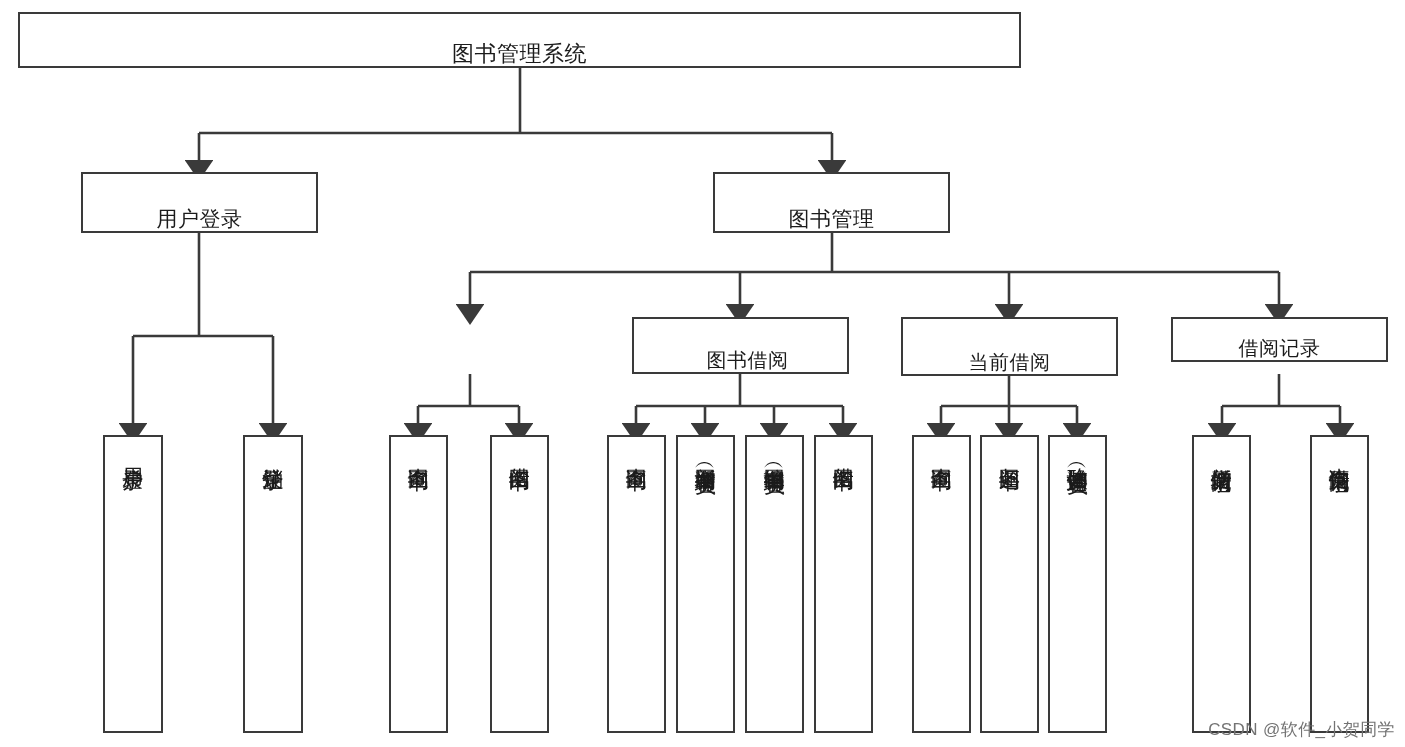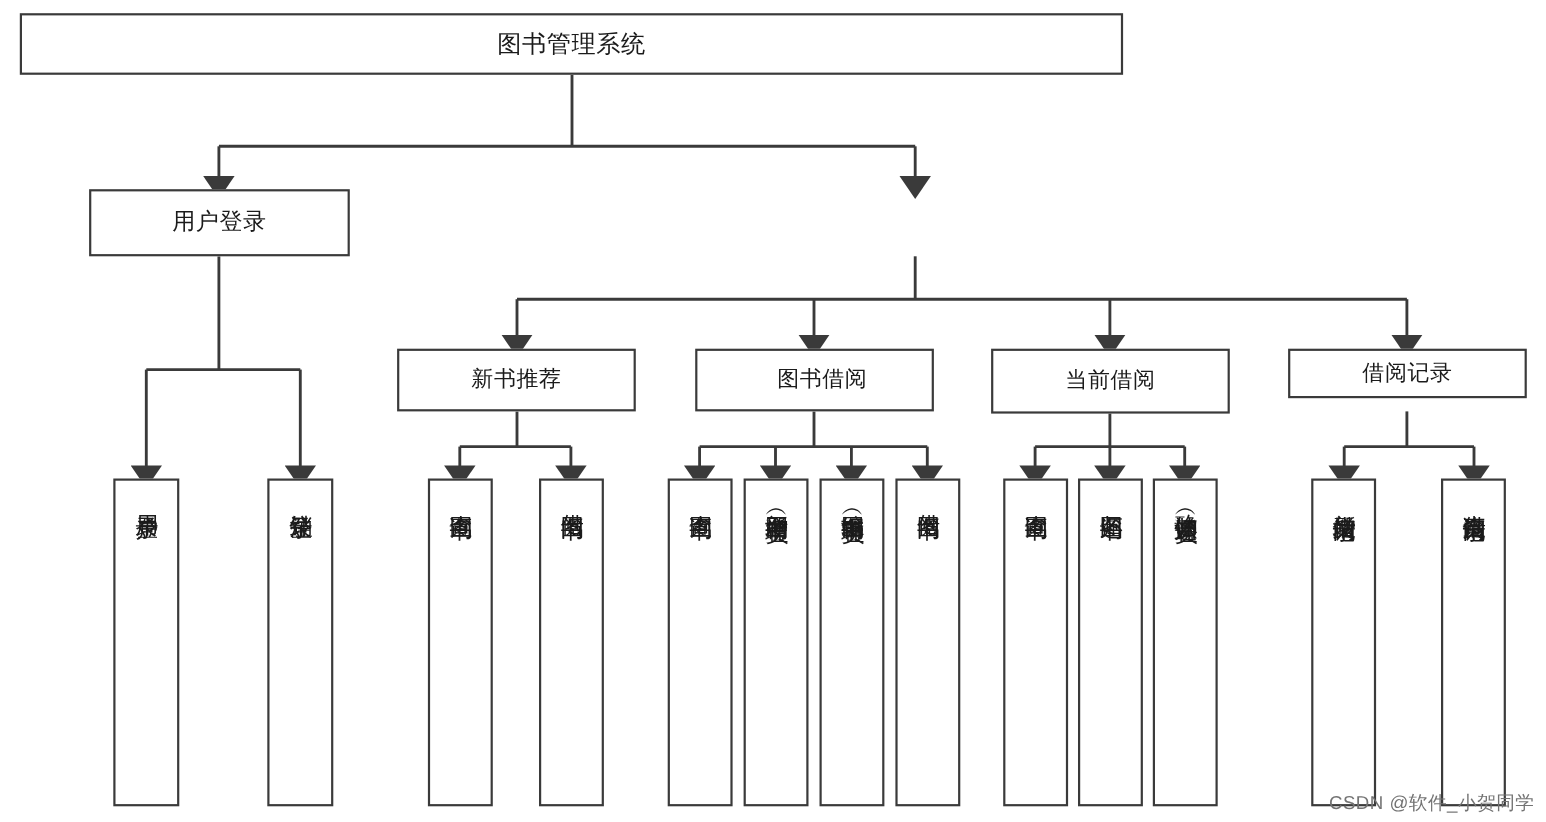--- a/index.html
+++ b/index.html
@@ -24,21 +24,21 @@
     width: 1405px;
     height: 747px;
     pointer-events: none;
   }
   .node {
     position: absolute;
     box-sizing: border-box;
     border: 2px solid #3a3a3a;
     background: #ffffff;
     display: flex;
-    align-items: center;
+    align-items: flex-end;
     justify-content: center;
     color: #1b1b1b;
   }
   .node-label {
     font-size: 21px;
     line-height: 1.15;
     letter-spacing: 0.5px;
     white-space: nowrap;
   }
   .node.root .node-label { font-size: 22px; }
@@ -124,24 +124,24 @@
     </g>
   </svg>
 
   <div class="node root" style="left:18px; top:12px; width:1003px; height:56px;">
     <span class="node-label">图书管理系统</span>
   </div>
 
   <div class="node level1" style="left:81px; top:172px; width:237px; height:61px;">
     <span class="node-label">用户登录</span>
   </div>
+  <div class="node level1" style="left:713px; top:172px; width:237px; height:61px;">
+    <span class="node-label">图书管理</span>
+  </div>
 
-  <div class="node level2" style="left:361px; top:317px; width:217px; height:57px;">
-    <span class="node-label">新书推荐</span>
-  </div>
   <div class="node level2" style="left:632px; top:317px; width:217px; height:57px;padding-left:14px;">
     <span class="node-label">图书借阅</span>
   </div>
   <div class="node level2" style="left:901px; top:317px; width:217px; height:59px;">
     <span class="node-label">当前借阅</span>
   </div>
   <div class="node level2" style="left:1171px; top:317px; width:217px; height:45px;">
     <span class="node-label">借阅记录</span>
   </div>
 

